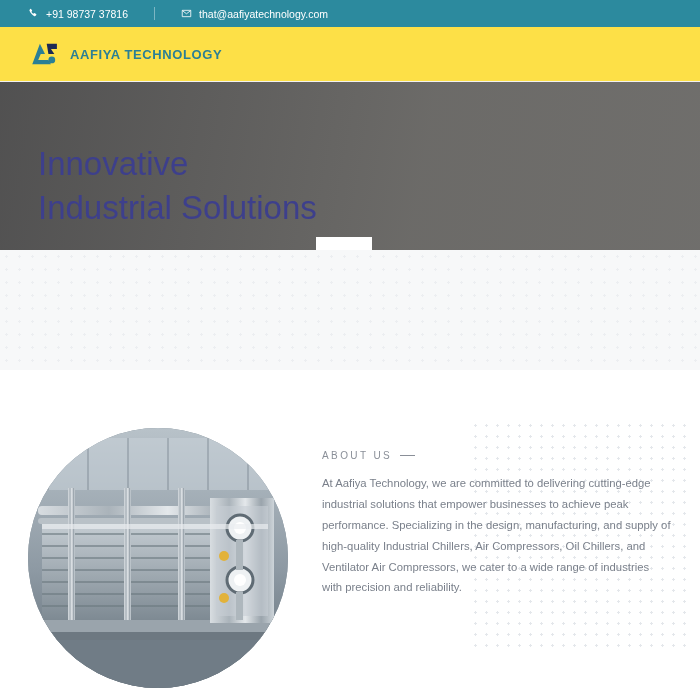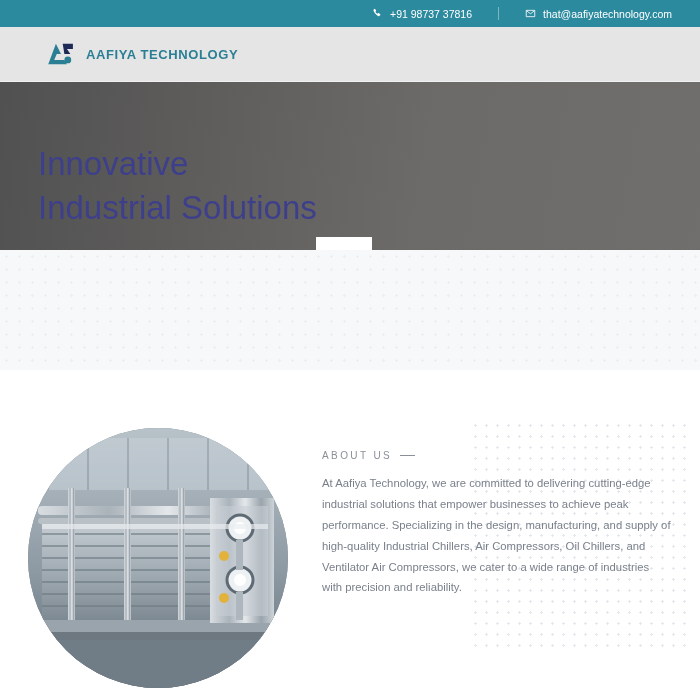--- a/index.html
+++ b/index.html
@@ -14,38 +14,37 @@
   
   .topbar {
     height: 27px;
     background: #2c8a9e;
     display: flex;
     align-items: center;
     padding: 0 28px;
     color: #ffffff;
     font-size: 10.5px;
     gap: 26px;
-    justify-content: flex-end;
   }
   .topbar .item { display: flex; align-items: center; gap: 7px; }
   .topbar .divider {
     width: 1px;
     height: 13px;
     background: rgba(255,255,255,0.38);
   }
   .ic { width: 11px; height: 11px; display: inline-block; fill: #ffffff; }
 
   
   .header {
     height: 55px;
-    background: #e5e5e5;
+    background: #fde047;
     display: flex;
     align-items: center;
     justify-content: space-between;
-    padding: 0 44px;
+    padding: 0 28px;
     border-bottom: 1px solid #f1f1f1;
   }
   .brand { display: flex; align-items: center; gap: 8px; }
   .logo-mark { width: 34px; height: 30px; }
   .brand-text {
     font-size: 13px;
     letter-spacing: 0.6px;
     color: #2b7f95;
     font-weight: 700;
   }

